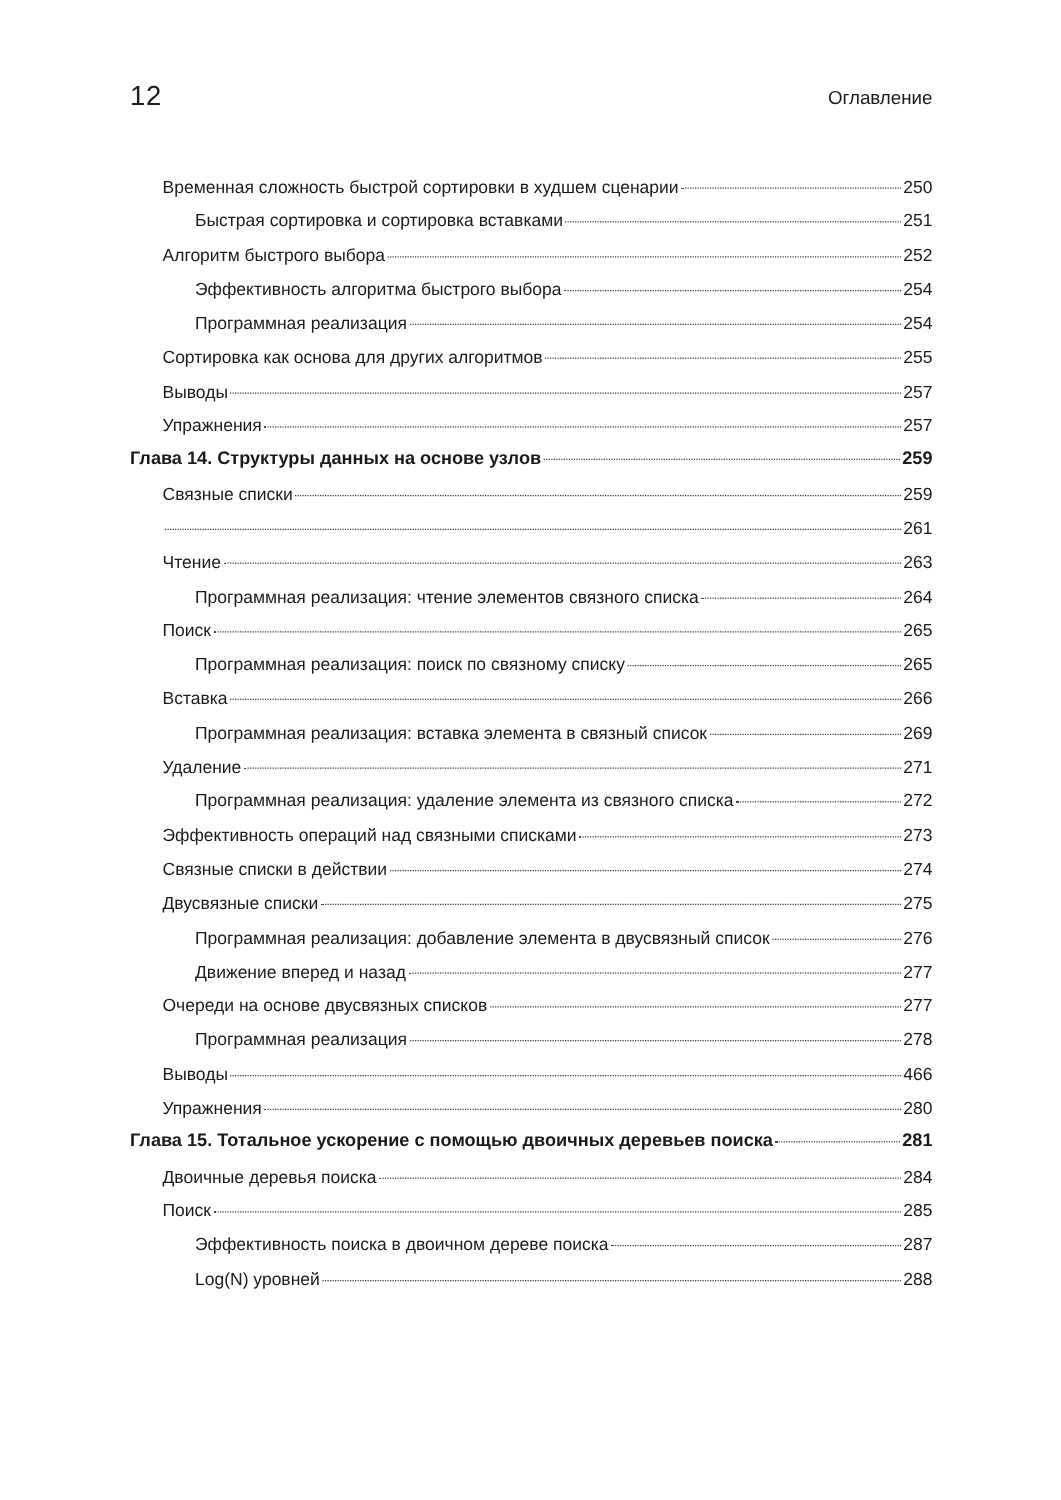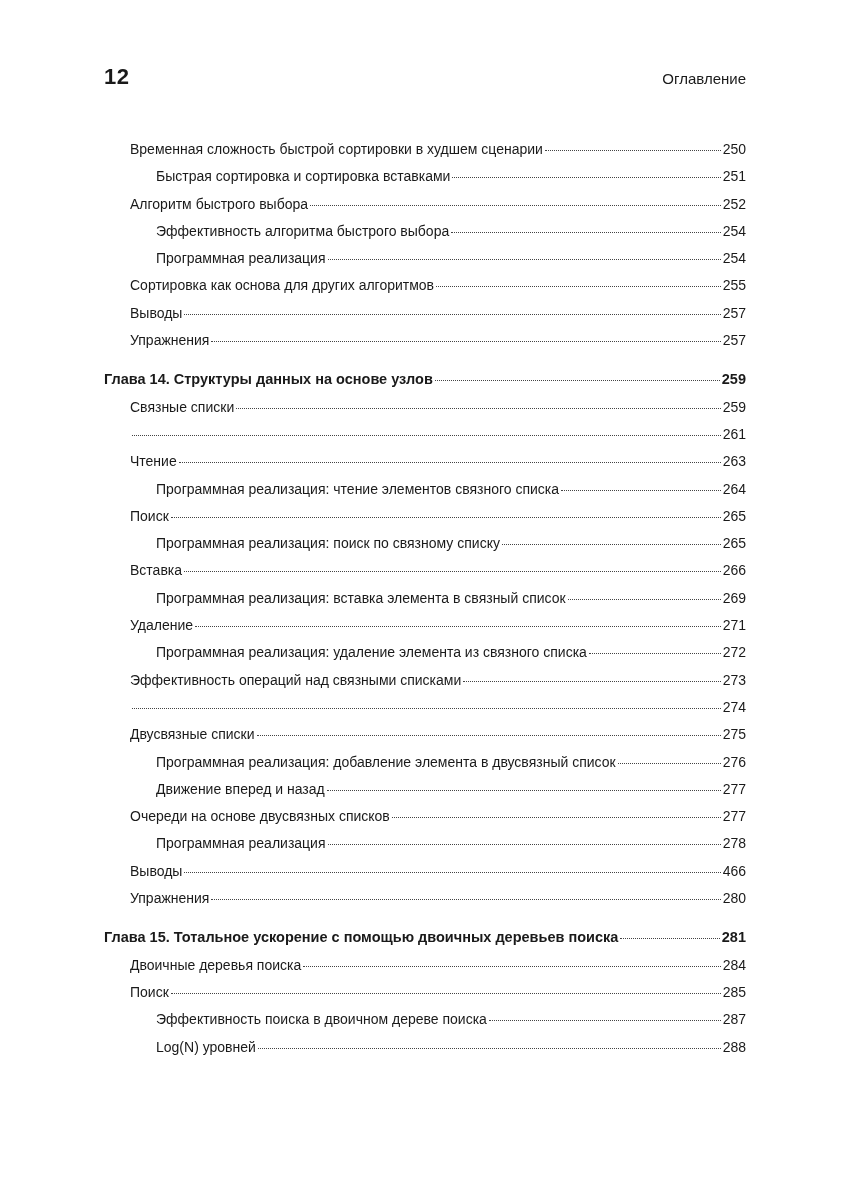--- a/index.html
+++ b/index.html
@@ -2,36 +2,36 @@
 <html><head>
   <meta charset="utf-8">
   <style>
     html, body { margin: 0; padding: 0; background: #ffffff; }
     body {
       width: 849px; height: 1200px; position: relative; overflow: hidden;
       font-family: "Liberation Sans", sans-serif; color: #1a1a1a;
     }
     .page-number {
       position: absolute; left: 104px; top: 64px;
-      font-size: 22px; font-weight: bold; letter-spacing: 0.5px;
+      font-size: 22px; font-weight: normal; letter-spacing: 0.5px;
     }
     .running-head {
       position: absolute; right: 103px; top: 70px;
       font-size: 15px;
       text-align: center;
     }
     .toc { position: absolute; left: 104px; top: 136px; width: 642px; }
     .toc-row {
       display: flex; align-items: baseline; height: 27.3px;
       font-size: 14px; line-height: 27.3px; white-space: nowrap;
     }
     .toc-row.lvl1 { padding-left: 26px; }
     .toc-row.lvl2 { padding-left: 52px; }
     .toc-row.chapter { font-weight: bold; font-size: 14.5px; }
-    .toc-row.chapter-first { margin-top: 12px; }
+    .toc-row.chapter-first { }
     .leader {
       flex: 1 1 auto; overflow: hidden; margin: 0 2px;
       border-bottom: 1px dotted #444; height: 1px;
       align-self: baseline; position: relative; top: -3px;
     }
     .pg { flex: 0 0 auto; text-align: right; }
   </style>
 </head>
 <body>
 
@@ -132,20 +132,21 @@
       <span>Программная реализация: удаление элемента из связного списка</span>
       <span class="leader"></span>
       <span class="pg">272</span>
     </div>
     <div class="toc-row lvl1">
       <span>Эффективность операций над связными списками</span>
       <span class="leader"></span>
       <span class="pg">273</span>
     </div>
     <div class="toc-row lvl1">
+      <span>Связные списки в действии</span>
       <span class="leader"></span>
       <span class="pg">274</span>
     </div>
     <div class="toc-row lvl1">
       <span>Двусвязные списки</span>
       <span class="leader"></span>
       <span class="pg">275</span>
     </div>
     <div class="toc-row lvl2">
       <span>Программная реализация: добавление элемента в двусвязный список</span>

